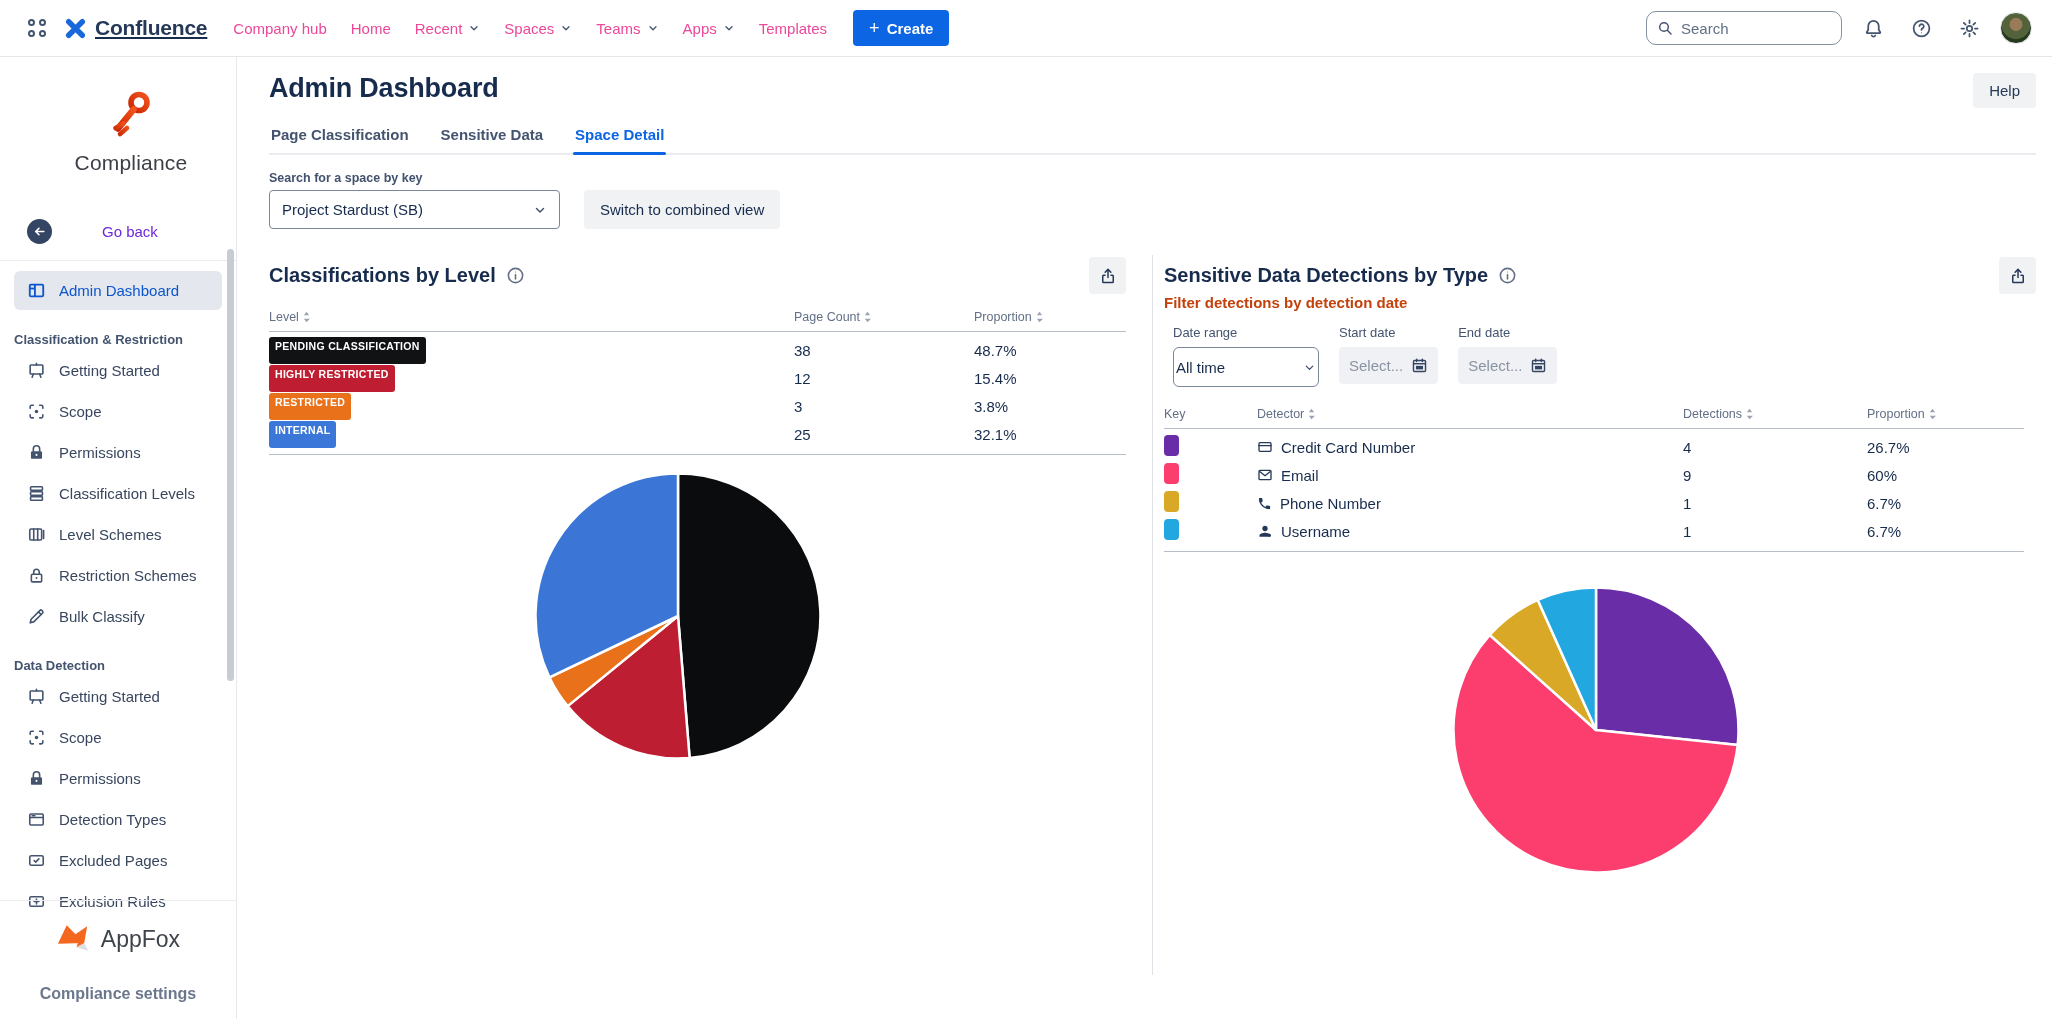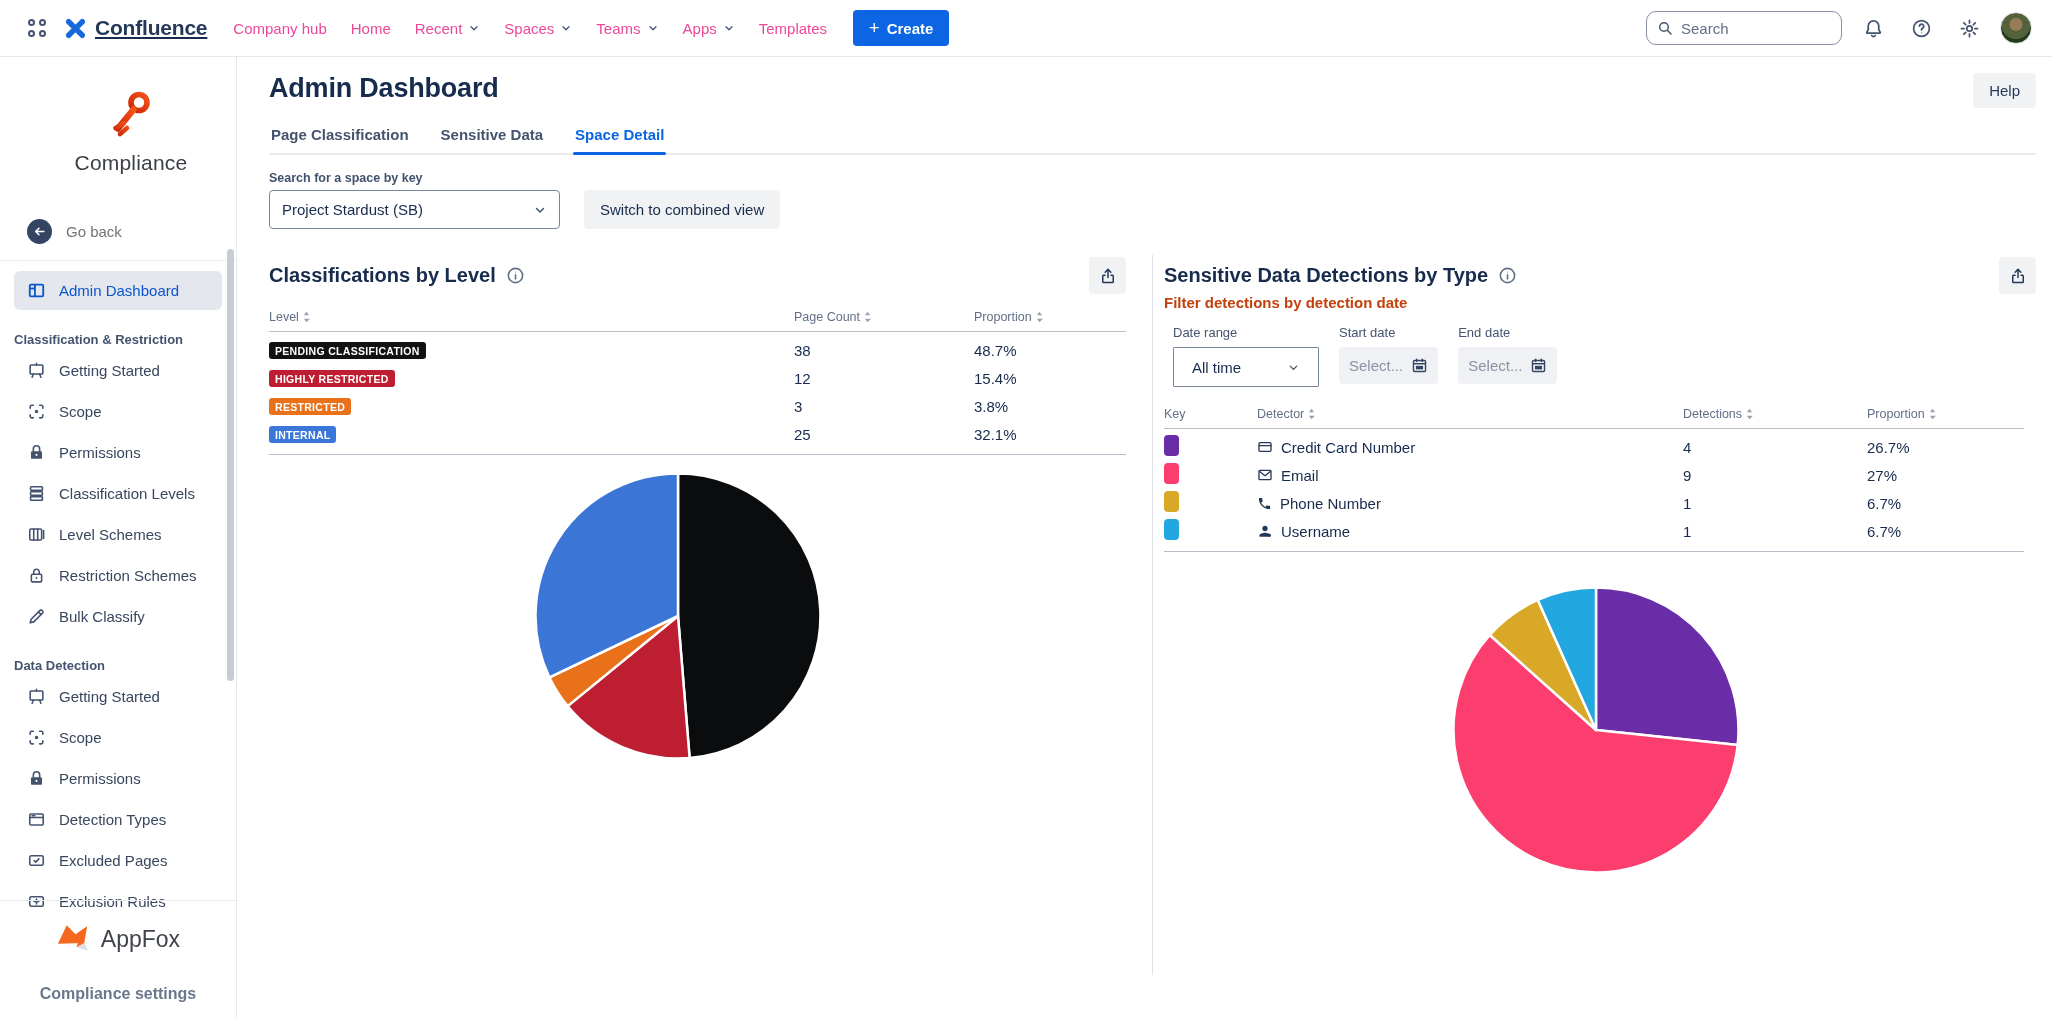--- a/index.html
+++ b/index.html
@@ -34,21 +34,21 @@
     border: 1px solid #E4E6EA; }
 
   
   .sidebar { position: absolute; top: 57px; left: 0; width: 237px; bottom: 0; background: #fff;
     border-right: 1px solid #E6E8EC; }
   .sb-logo { display: flex; align-items: center; gap: 10px; margin: 32px 0 0 26px; flex-direction: column; }
   .sb-logo-name { font-size: 21px; color: #3b3f46; font-weight: 400; letter-spacing: .2px; }
   .goback { display: flex; align-items: center; gap: 14px; margin: 44px 0 0 27px; cursor: pointer; }
   .goback-circle { width: 25px; height: 25px; border-radius: 50%; background: #344563; display: flex;
     align-items: center; justify-content: center; }
-  .goback-label { font-size: 15px; color: #737373; }
+  .goback-label { font-size: 15px; color: #6d28d9; margin-left: 36px; }
   .sb-divider { height: 1px; background: #EBECF0; margin: 16px 0 10px 0; }
   .sb-selected { display: flex; align-items: center; gap: 13px; background: #E4E7ED; border-radius: 6px;
     margin: 0 14px; padding: 10px 13px; cursor: pointer; }
   .sb-selected .lbl { color: #0B55CE; font-size: 15px; font-weight: 500; }
   .sb-section-title { font-size: 13px; font-weight: 700; color: #44546F; margin: 22px 0 4px 14px; }
   .sb-item { display: flex; align-items: center; gap: 13px; padding: 10px 13px; margin: 2px 14px;
     border-radius: 6px; cursor: pointer; color: #44546F; }
   .sb-item .lbl { font-size: 15px; color: #38465E; }
   .sb-scrollbar { position: absolute; top: 192px; right: 2px; width: 7px; height: 432px;
     background: #C7CBD2; border-radius: 4px; }
@@ -91,29 +91,29 @@
     border-radius: 4px; display: flex; align-items: center; justify-content: center; cursor: pointer; color: #253858; }
   .panel-left .export-btn { margin-right: 26px; }
   .th { display: inline-flex; align-items: center; gap: 4px; cursor: pointer; }
   .grid-table { width: 857px; margin-top: 16px; }
   .gt-head { display: grid; padding-bottom: 7px; border-bottom: 1px solid #B6BCC8; color: #626F86; font-size: 12.5px; }
   .gt-body .gt-row { display: grid; align-items: center; height: 28px; font-size: 15px; color: #172B4D; }
   .gt-body { border-bottom: 1px solid #B6BCC8; padding: 4px 0 6px 0; }
   .cols-cls { grid-template-columns: 525px 180px auto; }
   .cols-det { grid-template-columns: 93px 426px 184px auto; }
   .badge { display: inline-block; font-size: 10.5px; font-weight: 700; letter-spacing: .3px; color: #fff;
-    border-radius: 3px; padding: 3px 6px 2px 6px; white-space: nowrap; }
+    border-radius: 3px; padding: 3px 6px 12px 6px; white-space: nowrap; }
   .swatch { width: 15px; height: 21px; border-radius: 4px; }
   .detector-cell { display: flex; align-items: center; gap: 8px; color: #172B4D; }
 
   .filter-label { font-size: 15px; font-weight: 700; color: #c2410c; }
   .filters { display: flex; gap: 20px; margin-top: 14px; margin-left: 9px; }
   .filter-group .field-label { margin-bottom: 7px; font-weight: 400; color: #44546F; font-size: 13px; }
   .dr-select { display: flex; align-items: center; justify-content: space-between; width: 146px; height: 40px;
-    border: 1px solid #7A869A; border-radius: 1px; padding: 0 18px; font-size: 15px; cursor: pointer; }
+    border: 1px solid #7A869A; border-radius: 6px; padding: 0 2px; font-size: 15px; cursor: pointer; }
   .date-input { display: flex; align-items: center; gap: 8px; height: 37px; background: #F0F1F4;
     border-radius: 4px; padding: 0 10px; cursor: pointer; }
   .date-input .ph { color: #8993A4; font-size: 15px; }
   .pie-wrap { position: absolute; }
 
   svg { display: block; }
 </style>
 </head>
 <body>
 
@@ -651,21 +651,21 @@
                 <span class="detector-cell">
                   <span style="color:#253858;display:inline-flex;">
                     <svg width="16" height="16" viewBox="0 0 24 24" fill="none" stroke="currentColor" stroke-width="2" stroke-linecap="round" stroke-linejoin="round">
                       <rect x="3" y="5" width="18" height="14" rx="1.5"></rect>
                       <path d="M4.5 7l7.5 6 7.5-6"></path>
                     </svg>
                   </span>
                   <span>Email</span>
                 </span>
                 <span>9</span>
-                <span>27%</span>
+                <span>60%</span>
               </div>
               <div class="gt-row cols-det">
                 <span><span class="swatch" style="background:#D9A827;display:inline-block;"></span></span>
                 <span class="detector-cell">
                   <span style="color:#253858;display:inline-flex;">
                     <svg width="15" height="15" viewBox="0 0 24 24">
                       <path fill="currentColor" d="M6.6 10.8c1.4 2.8 3.8 5.1 6.6 6.6l2.2-2.2c.3-.3.7-.4 1-.2 1.1.4 2.3.6 3.6.6.6 0 1 .4 1 1V20c0 .6-.4 1-1 1C10.6 21 3 13.4 3 4c0-.6.4-1 1-1h3.5c.6 0 1 .4 1 1 0 1.2.2 2.4.6 3.6.1.3 0 .7-.2 1l-2.3 2.2z"></path>
                     </svg>
                   </span>
                   <span>Phone Number</span>

